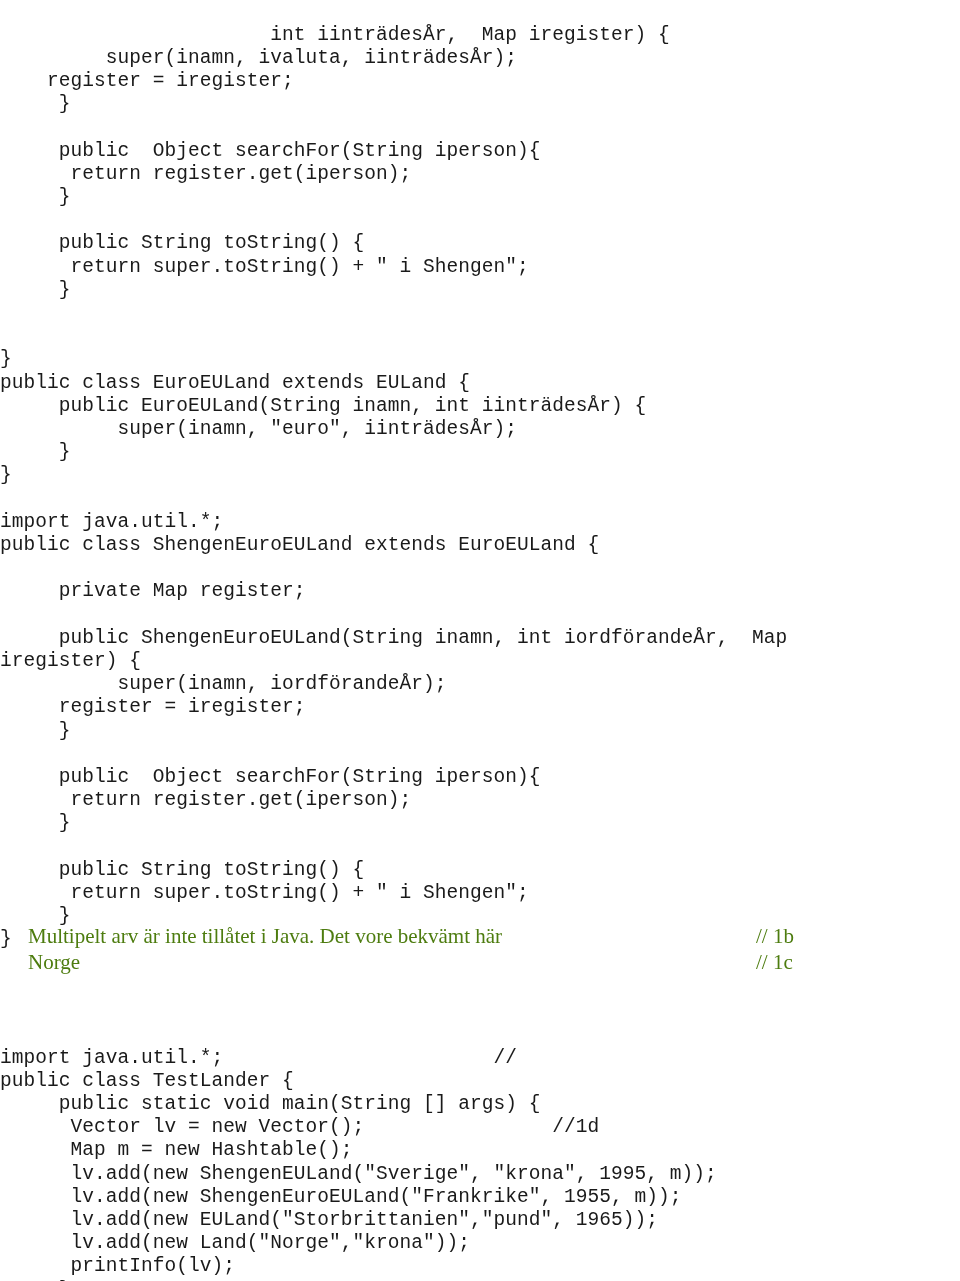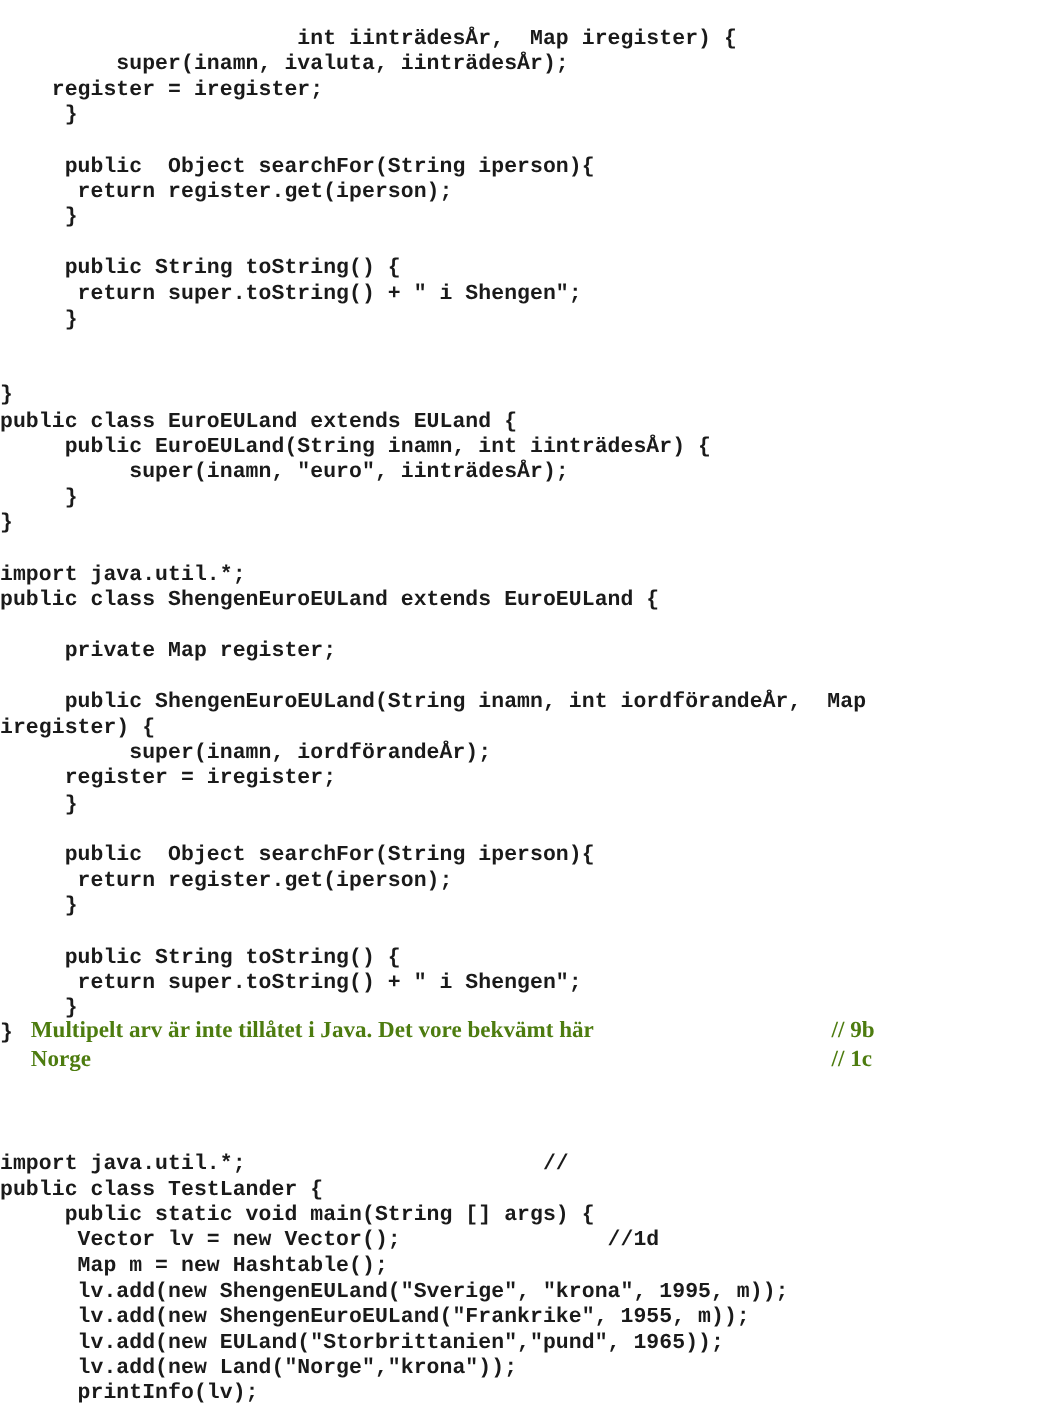--- a/index.html
+++ b/index.html
@@ -7,21 +7,20 @@
     margin: 0;
     padding: 0;
     background: #ffffff;
   }
   #page {
     position: relative;
     width: 859px;
     height: 1281px;
     background: #ffffff;
     overflow: hidden;
-    font-weight: bold;
   }
   .code-block {
     position: absolute;
     left: 0;
     top: 0;
     width: 960px;
     font-family: "Liberation Mono", "DejaVu Sans Mono", monospace;
     font-size: 19.5px;
     line-height: 23.2px;
     color: #1a1a1a;
@@ -59,17 +58,17 @@
     left: 728px;
   }
 </style>
 </head>
 <body>
 
 <div id="page">
 
   <pre class="code-block" id="code-top" style="top:4px;"><span class="code-line">                       int iinträdesÅr,  Map iregister) {</span><span class="code-line">         super(inamn, ivaluta, iinträdesÅr);</span><span class="code-line">    register = iregister;</span><span class="code-line">     }</span><span class="code-line">&nbsp;</span><span class="code-line">     public  Object searchFor(String iperson){</span><span class="code-line">      return register.get(iperson);</span><span class="code-line">     }</span><span class="code-line">&nbsp;</span><span class="code-line">     public String toString() {</span><span class="code-line">      return super.toString() + " i Shengen";</span><span class="code-line">     }</span><span class="code-line">&nbsp;</span><span class="code-line">&nbsp;</span><span class="code-line">}</span><span class="code-line">public class EuroEULand extends EULand {</span><span class="code-line">     public EuroEULand(String inamn, int iinträdesÅr) {</span><span class="code-line">          super(inamn, "euro", iinträdesÅr);</span><span class="code-line">     }</span><span class="code-line">}</span><span class="code-line">&nbsp;</span><span class="code-line">import java.util.*;</span><span class="code-line">public class ShengenEuroEULand extends EuroEULand {</span><span class="code-line">&nbsp;</span><span class="code-line">     private Map register;</span><span class="code-line">&nbsp;</span><span class="code-line">     public ShengenEuroEULand(String inamn, int iordförandeÅr,  Map</span><span class="code-line">iregister) {</span><span class="code-line">          super(inamn, iordförandeÅr);</span><span class="code-line">     register = iregister;</span><span class="code-line">     }</span><span class="code-line">&nbsp;</span><span class="code-line">     public  Object searchFor(String iperson){</span><span class="code-line">      return register.get(iperson);</span><span class="code-line">     }</span><span class="code-line">&nbsp;</span><span class="code-line">     public String toString() {</span><span class="code-line">      return super.toString() + " i Shengen";</span><span class="code-line">     }</span><span class="code-line">}</span></pre>
 
-  <div class="prose-block" id="prose" style="top:923px;"><span class="prose-line"><span class="prose-note">Multipelt arv är inte tillåtet i Java. Det vore bekvämt här</span><span class="prose-tag">// 9b</span></span><span class="prose-line"><span class="prose-note">Norge</span><span class="prose-tag">// 1c</span></span></div>
+  <div class="prose-block" id="prose" style="top:923px;"><span class="prose-line"><span class="prose-note">Multipelt arv är inte tillåtet i Java. Det vore bekvämt här</span><span class="prose-tag">// 1b</span></span><span class="prose-line"><span class="prose-note">Norge</span><span class="prose-tag">// 1c</span></span></div>
 
   <pre class="code-block" id="code-bottom" style="top:1027px;"><span class="code-line">import java.util.*;                       //</span><span class="code-line">public class TestLander {</span><span class="code-line">     public static void main(String [] args) {</span><span class="code-line">      Vector lv = new Vector();                //1d</span><span class="code-line">      Map m = new Hashtable();</span><span class="code-line">      lv.add(new ShengenEULand("Sverige", "krona", 1995, m));</span><span class="code-line">      lv.add(new ShengenEuroEULand("Frankrike", 1955, m));</span><span class="code-line">      lv.add(new EULand("Storbrittanien","pund", 1965));</span><span class="code-line">      lv.add(new Land("Norge","krona"));</span><span class="code-line">      printInfo(lv);</span><span class="code-line">     }</span></pre>
 
 </div>
 
 </body></html>

